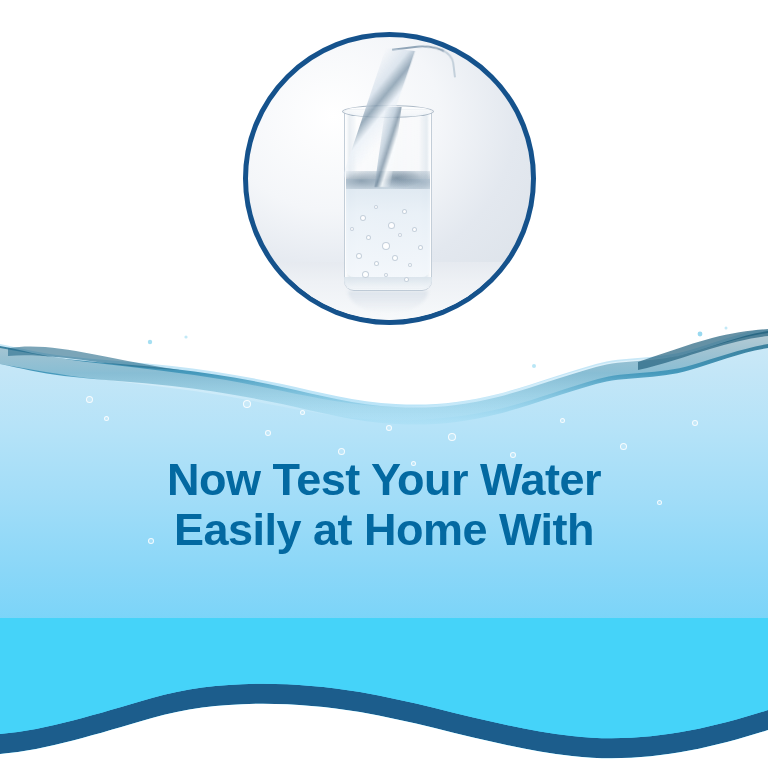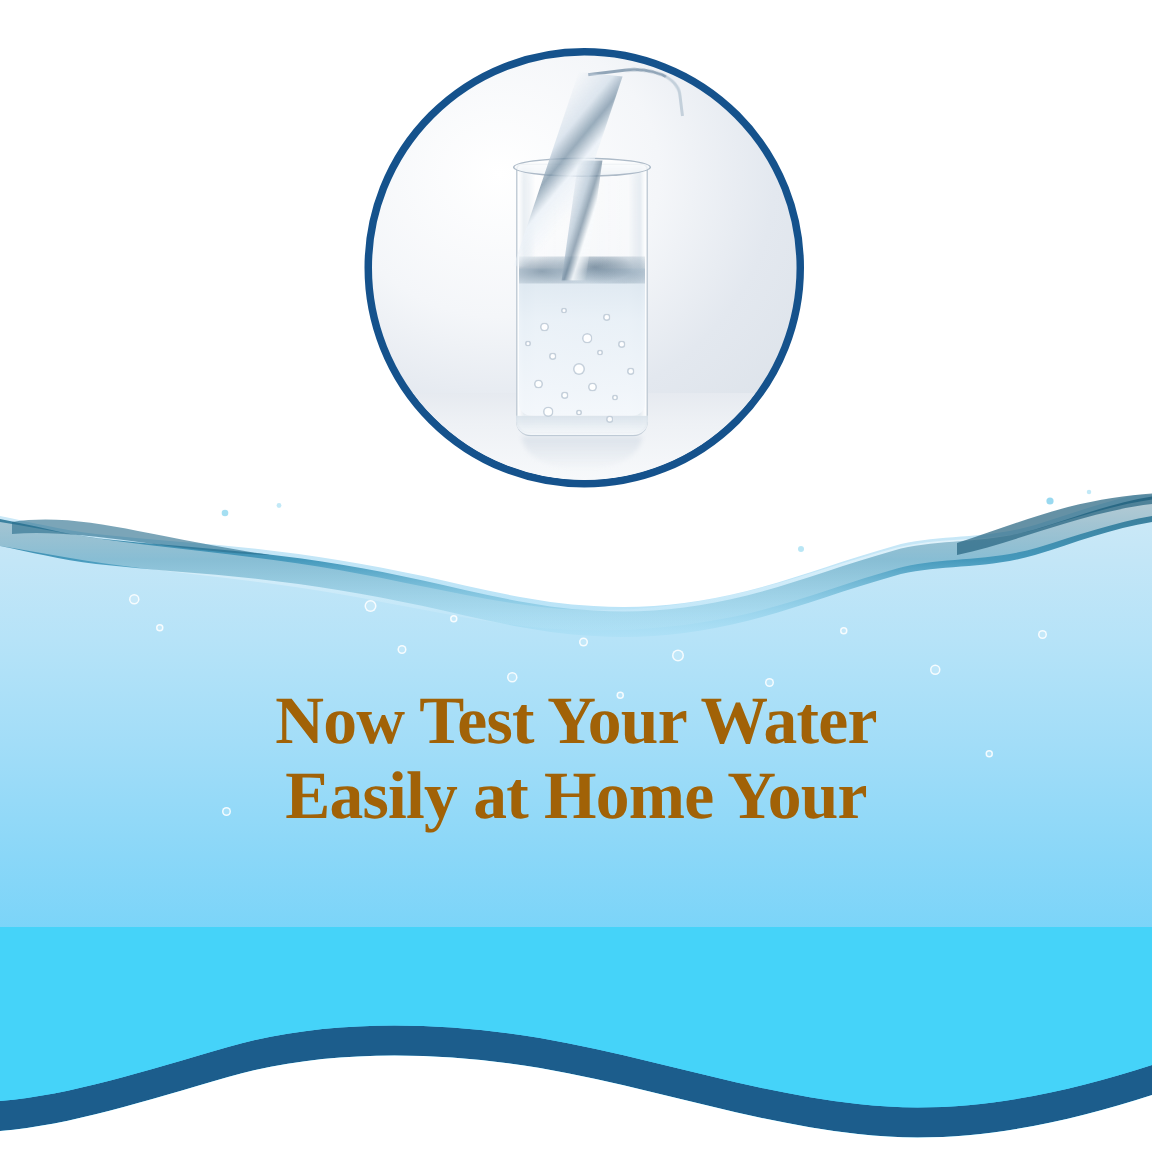--- a/index.html
+++ b/index.html
@@ -243,22 +243,21 @@
     font-weight: bold;
     letter-spacing: -0.5px;
   }
   .hl-line {
     display: block;
     font-size: 45px;
     font-family: "Liberation Sans", sans-serif;
     font-weight: bold;
   }
   .hl-dark {
-    color: #a16207;
-    font-family: Liberation Serif, serif;
+    color: #0369a1;
   }
   .hl-light {
     color: #ffffff;
     font-size: 48px;
   }
 
   
   .bottom-wave {
     position: absolute;
     left: 0;
@@ -395,21 +394,21 @@
       <div class="bub" style="left:114px; top:234px; width:7px; height:7px;"></div>
       <div class="bub" style="left:136px; top:236px; width:4px; height:4px;"></div>
       <div class="bub" style="left:156px; top:240px; width:5px; height:5px;"></div>
       <div class="bub" style="left:102px; top:190px; width:4px; height:4px;"></div>
       <div class="bub" style="left:170px; top:208px; width:5px; height:5px;"></div>
     </div>
   </div>
 
   <div class="headline">
     <span class="hl-line hl-dark">Now Test Your Water</span>
-    <span class="hl-line hl-dark">Easily at Home Your</span>
+    <span class="hl-line hl-dark">Easily at Home With</span>
   </div>
 
   <svg class="bottom-wave" viewBox="0 0 768 150" preserveAspectRatio="none">
 
     <path fill="#1c5d8c" d="M0,116 C48,112 96,96 152,80
              C214,62 288,62 360,74
              C430,86 500,110 572,118
              C640,126 706,112 768,92
              L768,112
              C706,132 640,146 572,138

